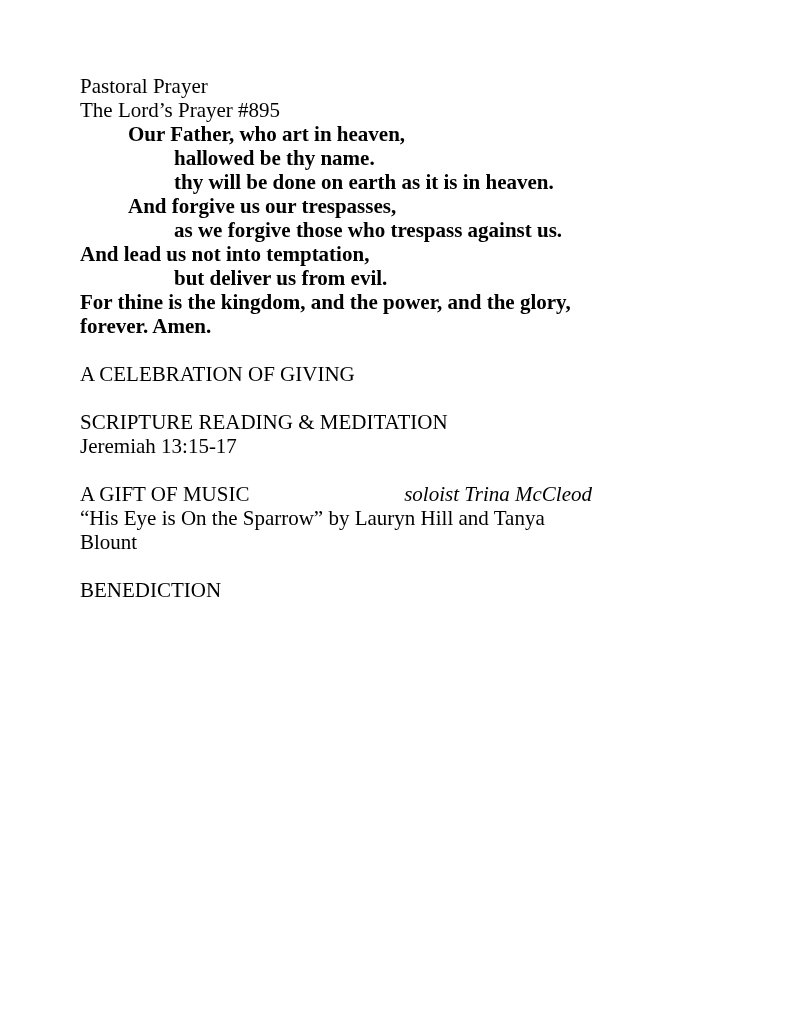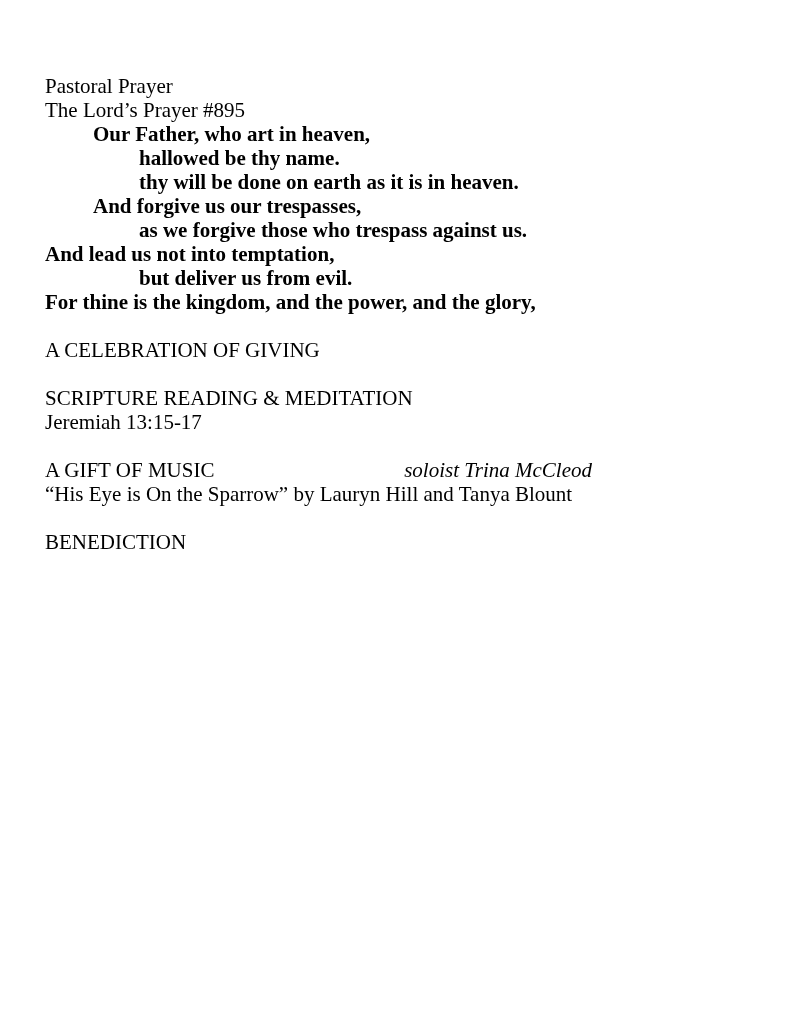--- a/index.html
+++ b/index.html
@@ -10,21 +10,21 @@
   .page {
     position: relative;
     width: 668px;
     height: 1023px;
     box-sizing: border-box;
     background: #ffffff;
     color: #000000;
     font-family: "Liberation Serif", serif;
     font-size: 21px;
     line-height: 24px;
-    padding: 74px 76px 0 45px;
+    padding: 74px 76px 0 80px;
     overflow: hidden;
   }
   .line {
     white-space: pre-wrap;
   }
   .bold { font-weight: 700; }
   .italic { font-style: italic; }
   .indent-1 { padding-left: 48px; }
   .indent-2 { padding-left: 94px; }
   .blank { height: 24px; }
@@ -45,20 +45,21 @@
   <div class="line">The Lord’s Prayer #895</div>
 
   <div class="line bold indent-1">Our Father, who art in heaven,</div>
   <div class="line bold indent-2">hallowed be thy name.</div>
   <div class="line bold indent-2">thy will be done on earth as it is in heaven.</div>
   <div class="line bold indent-1">And forgive us our trespasses,</div>
   <div class="line bold indent-2">as we forgive those who trespass against us.</div>
   <div class="line bold">And lead us not into temptation,</div>
   <div class="line bold indent-2">but deliver us from evil.</div>
   <div class="line bold">For thine is the kingdom, and the power, and the glory,</div>
+  <div class="line bold">forever. Amen.</div>
 
   <div class="blank"></div>
 
   <div class="line">A CELEBRATION OF GIVING</div>
 
   <div class="blank"></div>
 
   <div class="line">SCRIPTURE READING &amp; MEDITATION</div>
   <div class="line">Jeremiah 13:15-17</div>
 

